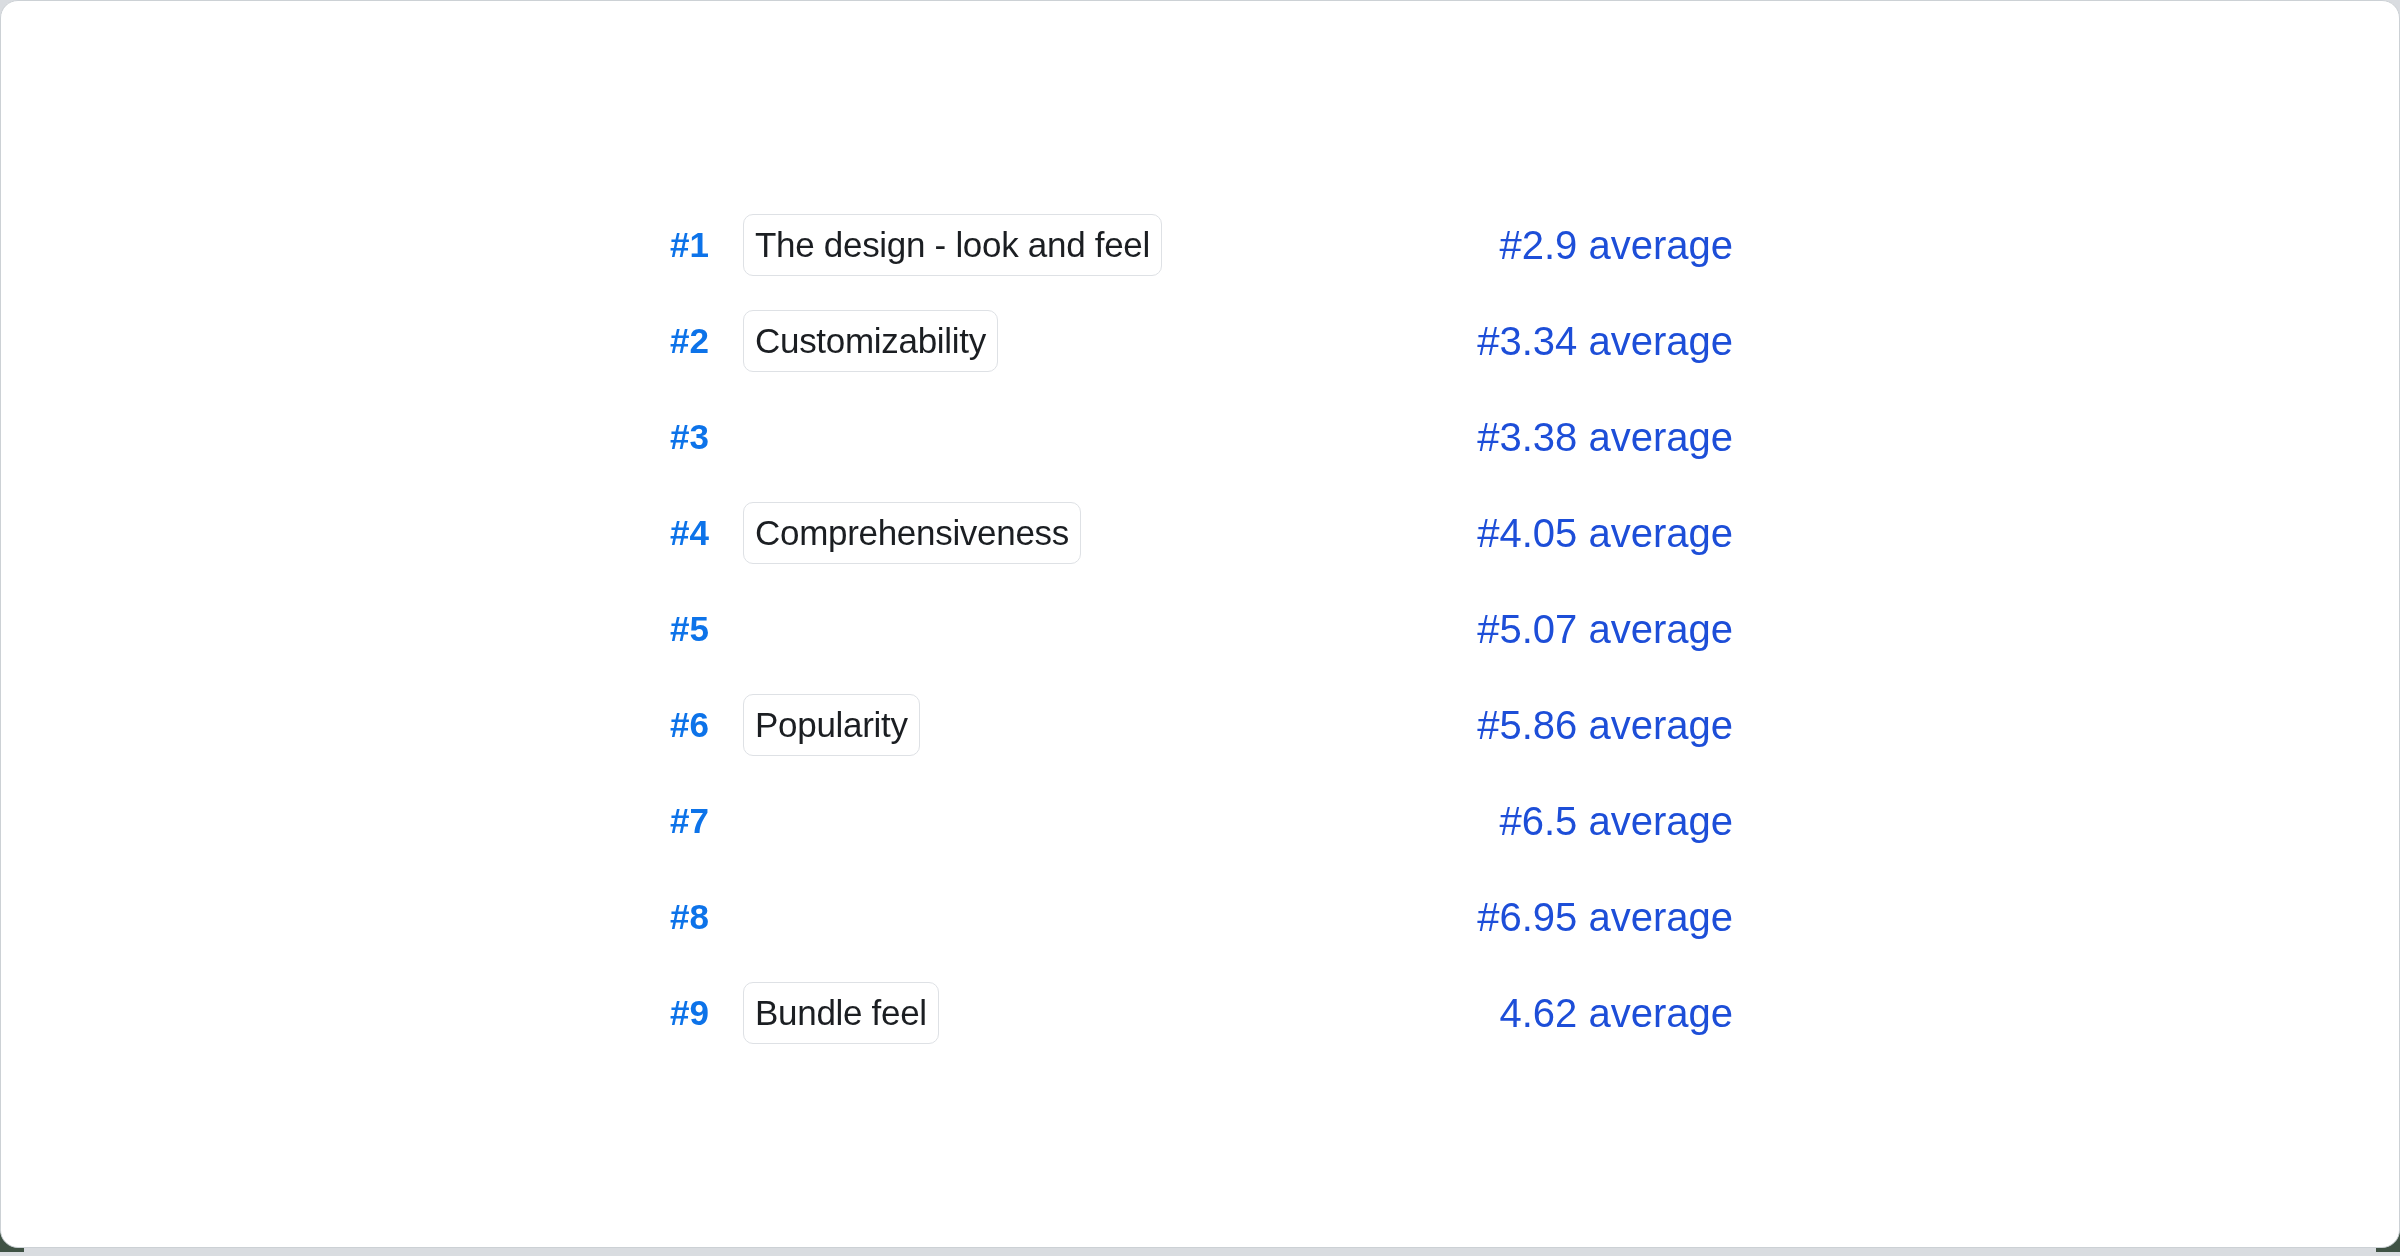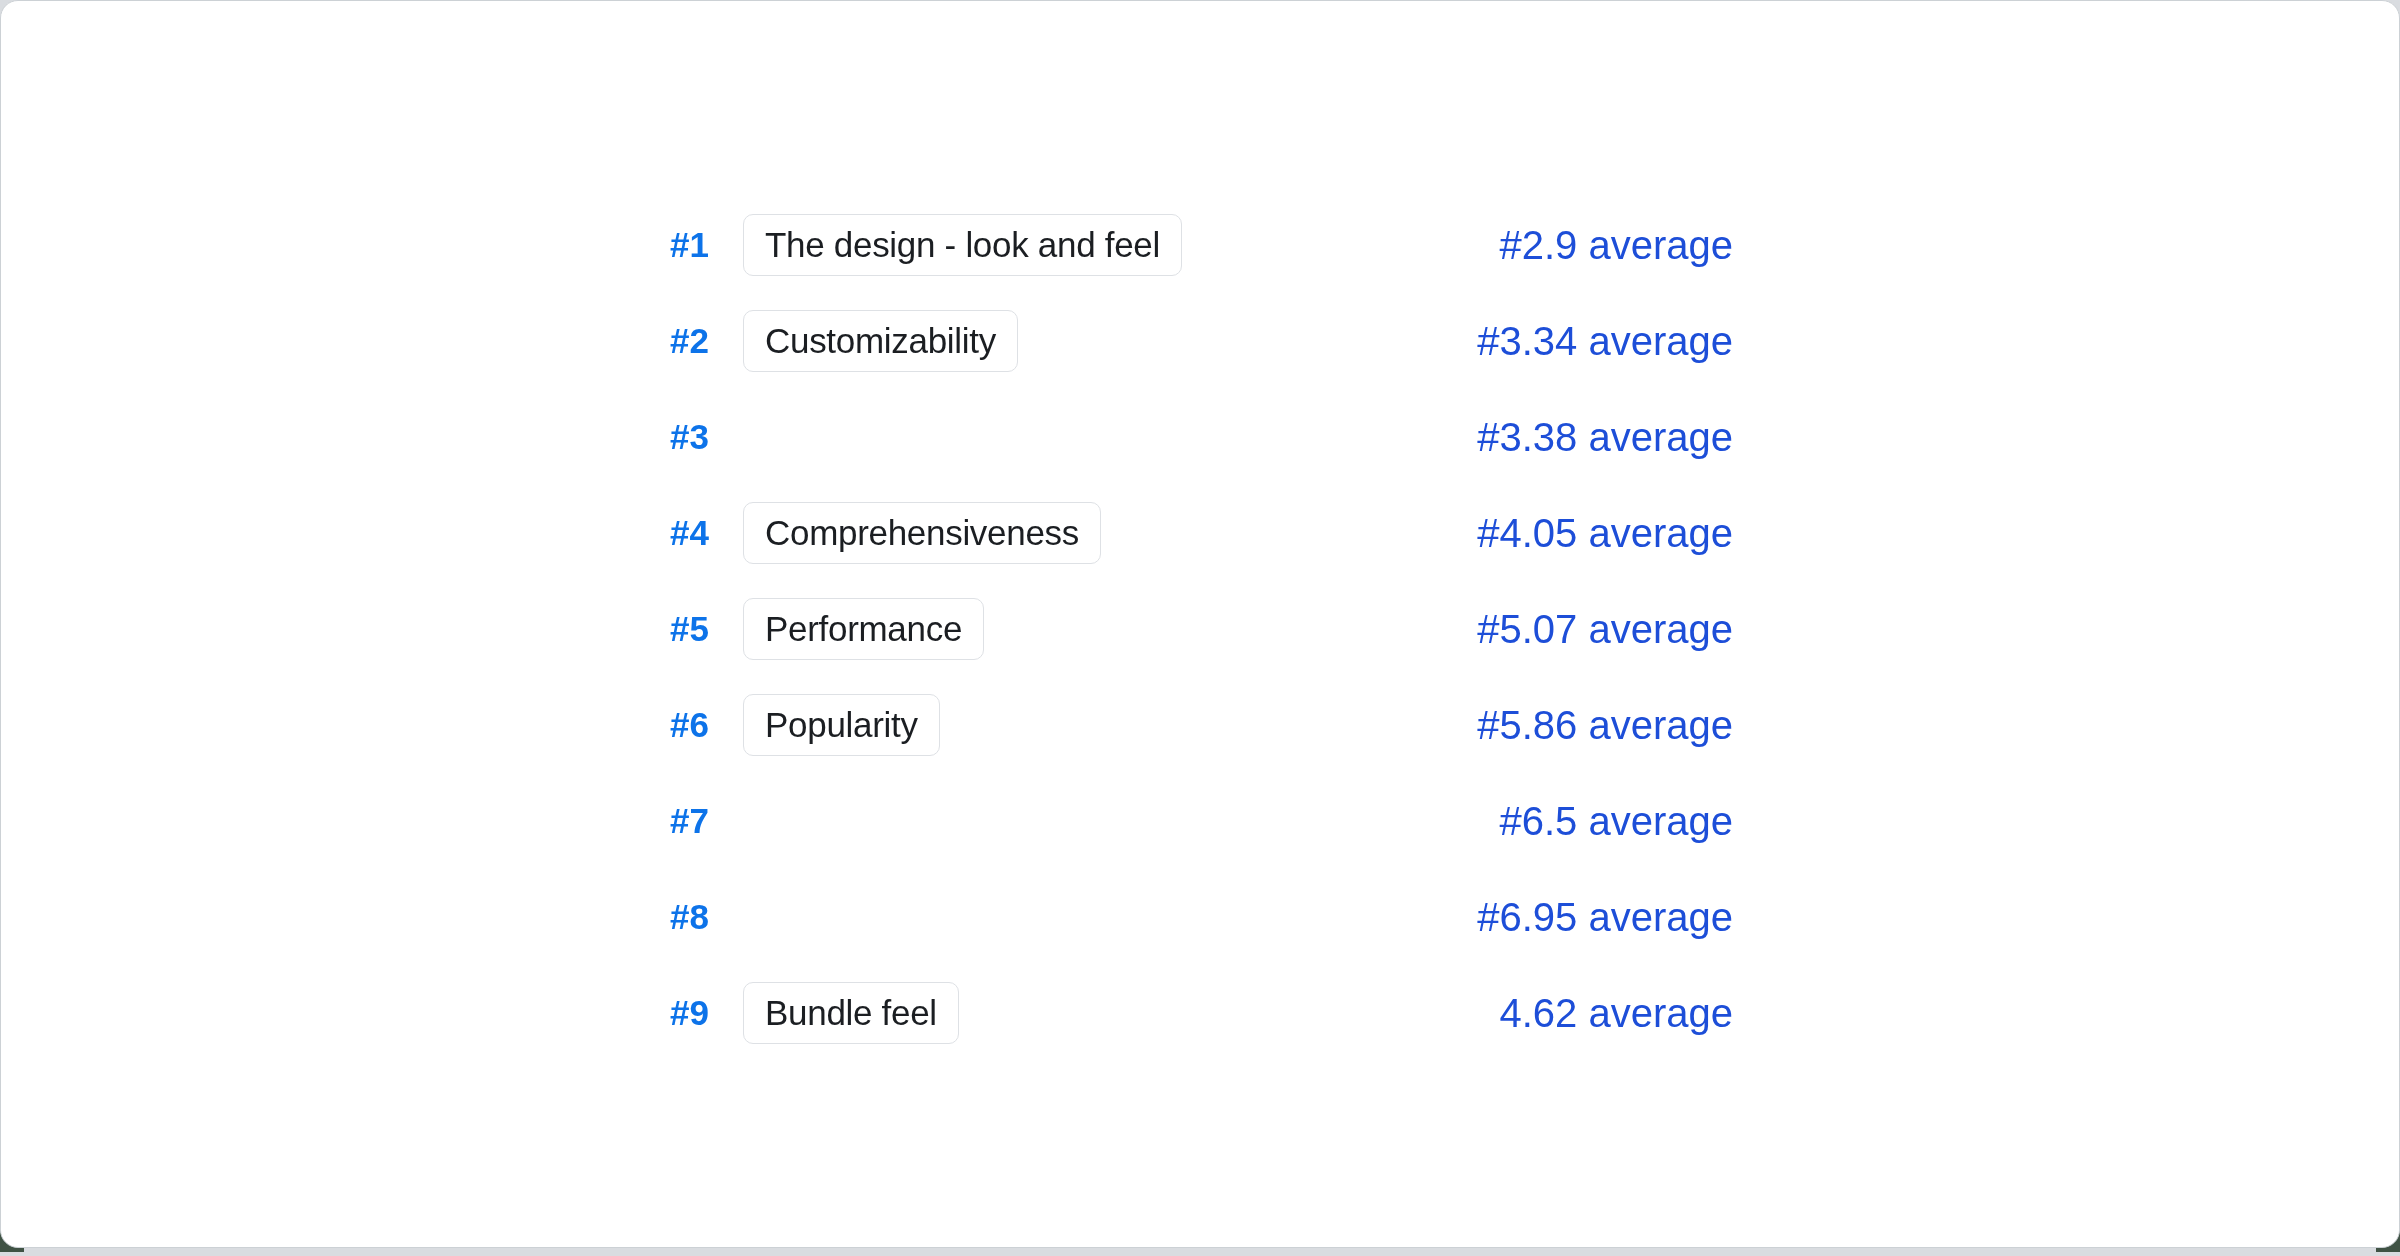--- a/index.html
+++ b/index.html
@@ -50,21 +50,21 @@
     flex: 0 0 90px;
     text-align: right;
     font-size: 35px;
     font-weight: 700;
     color: #0d73e9;
   }
   .pill {
     margin-left: 34px;
     box-sizing: border-box;
     height: 62px;
-    padding: 0 21px;
+    padding: 0 11px;
     display: flex;
     align-items: center;
     background: #ffffff;
     border: 1px solid #dee1e5;
     border-radius: 10px;
     font-size: 35px;
     letter-spacing: -0.3px;
     color: #1b1e22;
     white-space: nowrap;
   }
@@ -103,21 +103,20 @@
   </div>
 
   <div class="row">
     <div class="rank">#4</div>
     <div class="pill">Comprehensiveness</div>
     <div class="avg">#4.05 average</div>
   </div>
 
   <div class="row">
     <div class="rank">#5</div>
-    <div class="pill">Performance</div>
     <div class="avg">#5.07 average</div>
   </div>
 
   <div class="row">
     <div class="rank">#6</div>
     <div class="pill">Popularity</div>
     <div class="avg">#5.86 average</div>
   </div>
 
   <div class="row">

